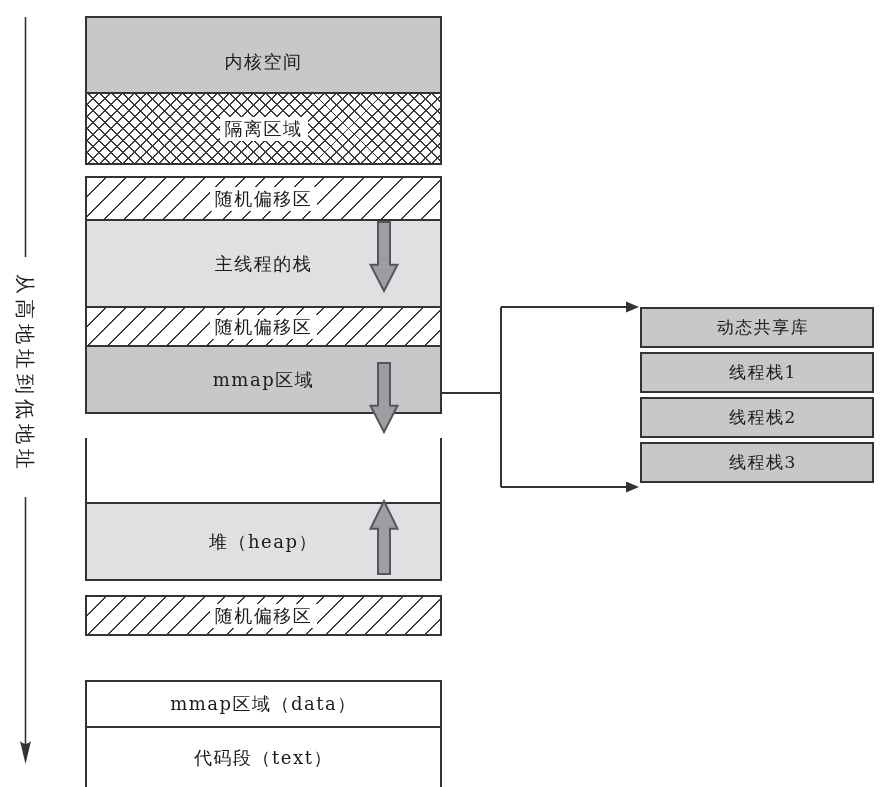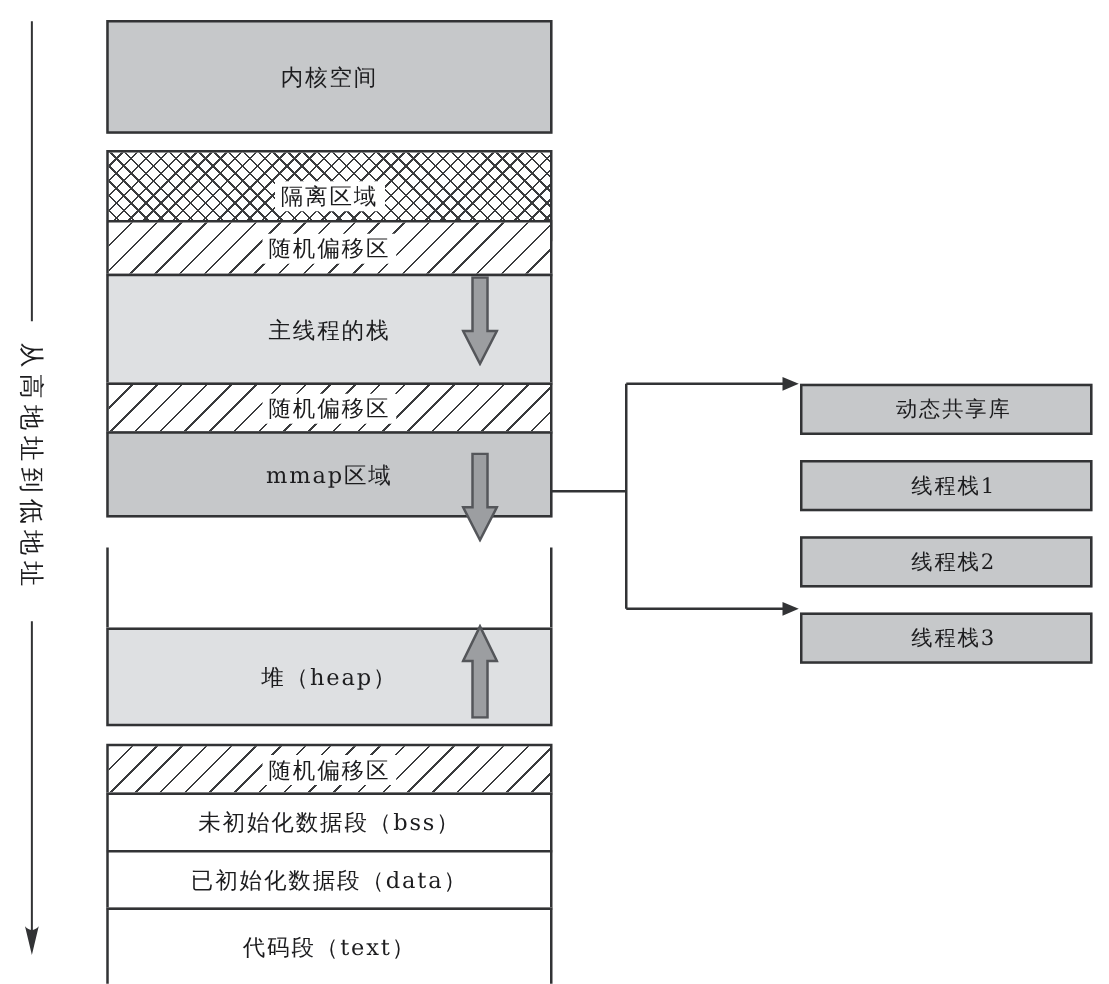--- a/index.html
+++ b/index.html
@@ -62,21 +62,21 @@
   .blk-arrow polygon{fill:var(--arrow-fill);stroke:var(--arrow-stroke);stroke-width:2;stroke-linejoin:miter;}
 
   
   .connector{position:absolute;left:440px;top:295px;}
   .connector line{stroke:var(--border);stroke-width:2;}
   .connector polygon{fill:var(--border);stroke:none;}
 
   
   .expanded{position:absolute;left:640px;top:307px;width:234px;}
   .ebox{
-    box-sizing:border-box;height:41px;margin-bottom:20px;
+    box-sizing:border-box;height:41px;margin-bottom:4px;
     border:2px solid var(--border);background:var(--box-gray);
     display:flex;align-items:center;justify-content:center;
     font-size:17px;letter-spacing:1.5px;padding-left:12px;
   }
 </style>
 </head>
 <body>
 
 <div class="canvas">
 
@@ -86,21 +86,21 @@
     <path d="M25.5 764 L20 741 Q25.5 747 31 741 Z"></path>
   </svg>
   <div class="axis-label">从高地址到低地址</div>
 
   <div class="main-col">
 
     <div class="seg fill-gray" style="top:0;height:91px">
       <span class="lbl">内核空间</span>
     </div>
 
-    <div class="seg crosshatch" style="top:104px;height:73px">
+    <div class="seg crosshatch" style="top:76px;height:73px">
       <span class="lbl on-hatch">隔离区域</span>
     </div>
 
     <div class="seg hatch" style="top:160px;height:45px">
       <span class="lbl on-hatch">随机偏移区</span>
     </div>
 
     <div class="seg fill-light" style="top:203px;height:89px">
       <span class="lbl">主线程的栈</span>
       <svg class="blk-arrow" style="top:0;height:72px" viewBox="0 0 30 74" preserveAspectRatio="none">
@@ -125,26 +125,23 @@
       <span class="lbl">堆（heap）</span>
       <svg class="blk-arrow" style="bottom:4px;height:76px" viewBox="0 0 30 74" preserveAspectRatio="none">
         <polygon points="9,73 9,29 1.5,29 15,2 28.5,29 21,29 21,73"></polygon>
       </svg>
     </div>
 
     <div class="seg hatch" style="top:579px;height:41px">
       <span class="lbl on-hatch">随机偏移区</span>
     </div>
 
-    <div class="seg fill-white" style="top:618px;height:48px">
-      <span class="lbl">未初始化数据段（bss）</span>
-    </div>
 
     <div class="seg fill-white" style="top:664px;height:48px">
-      <span class="lbl">已初始化数据段（data）</span>
+      <span class="lbl">mmap区域（data）</span>
     </div>
 
     <div class="seg fill-white" style="top:710px;height:64px">
       <span class="lbl">代码段（text）</span>
     </div>
 
   </div>
 
   <svg class="connector" width="230" height="210" viewBox="0 0 230 210">
     <line x1="1" y1="98" x2="61" y2="98"></line>

